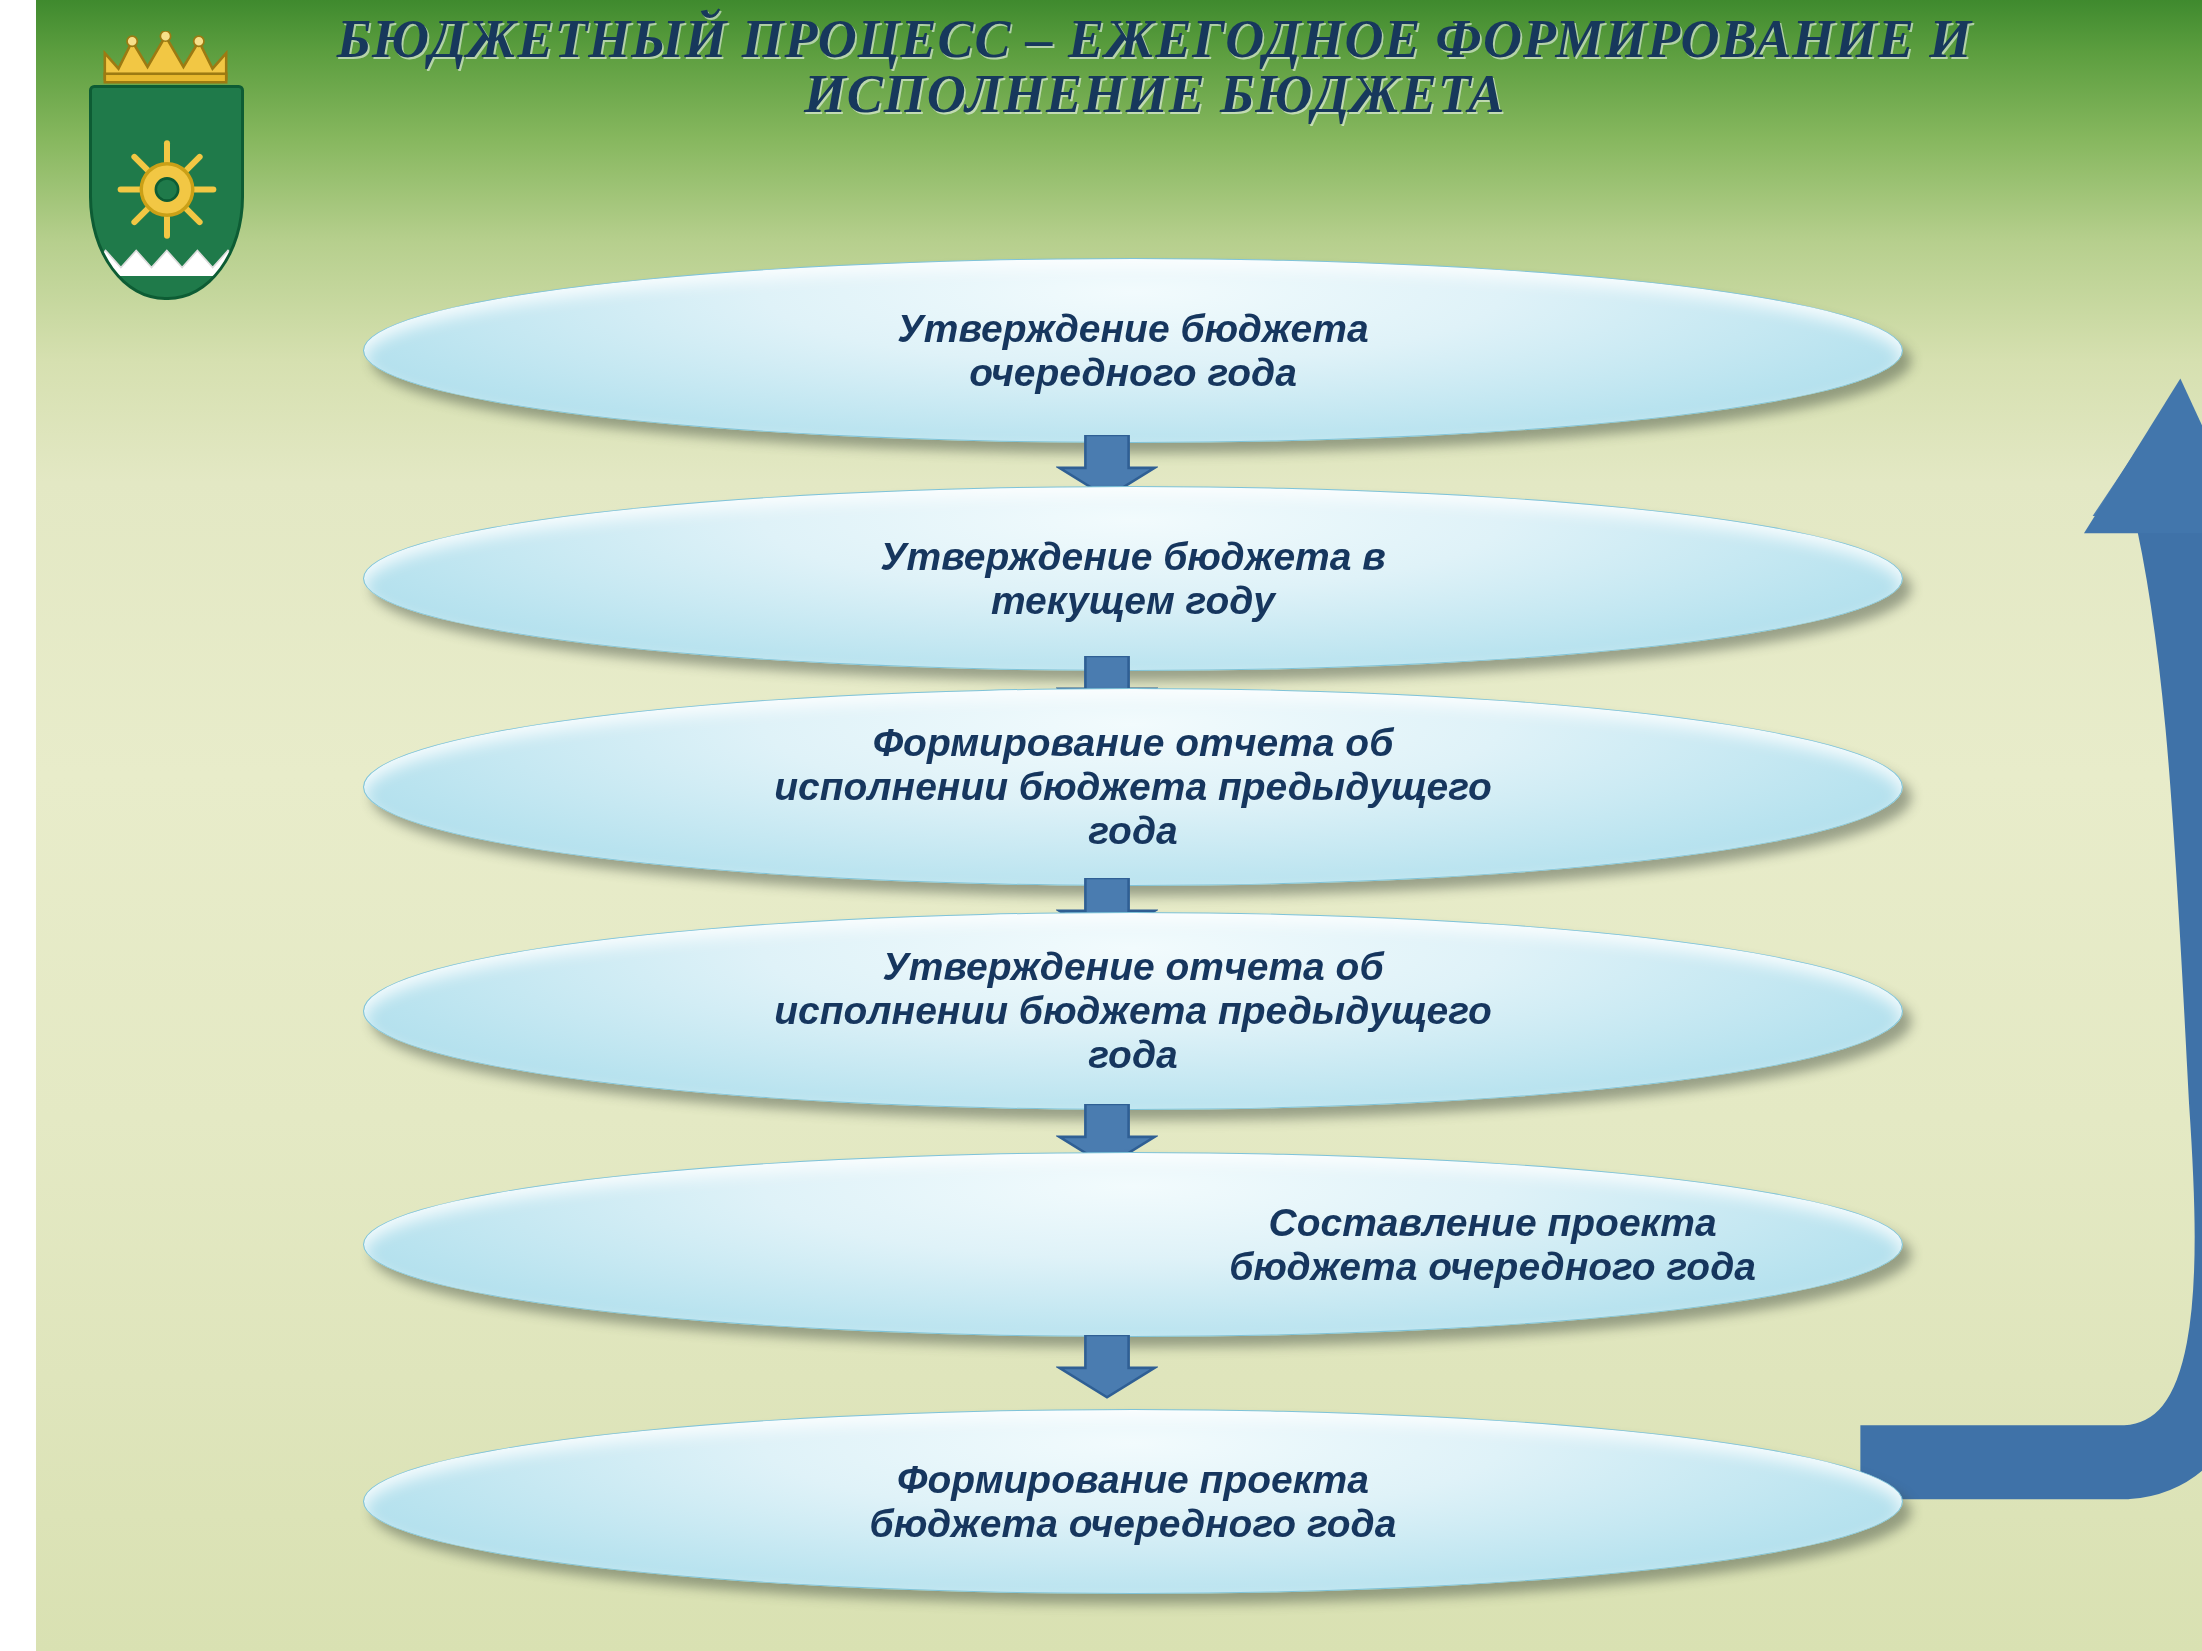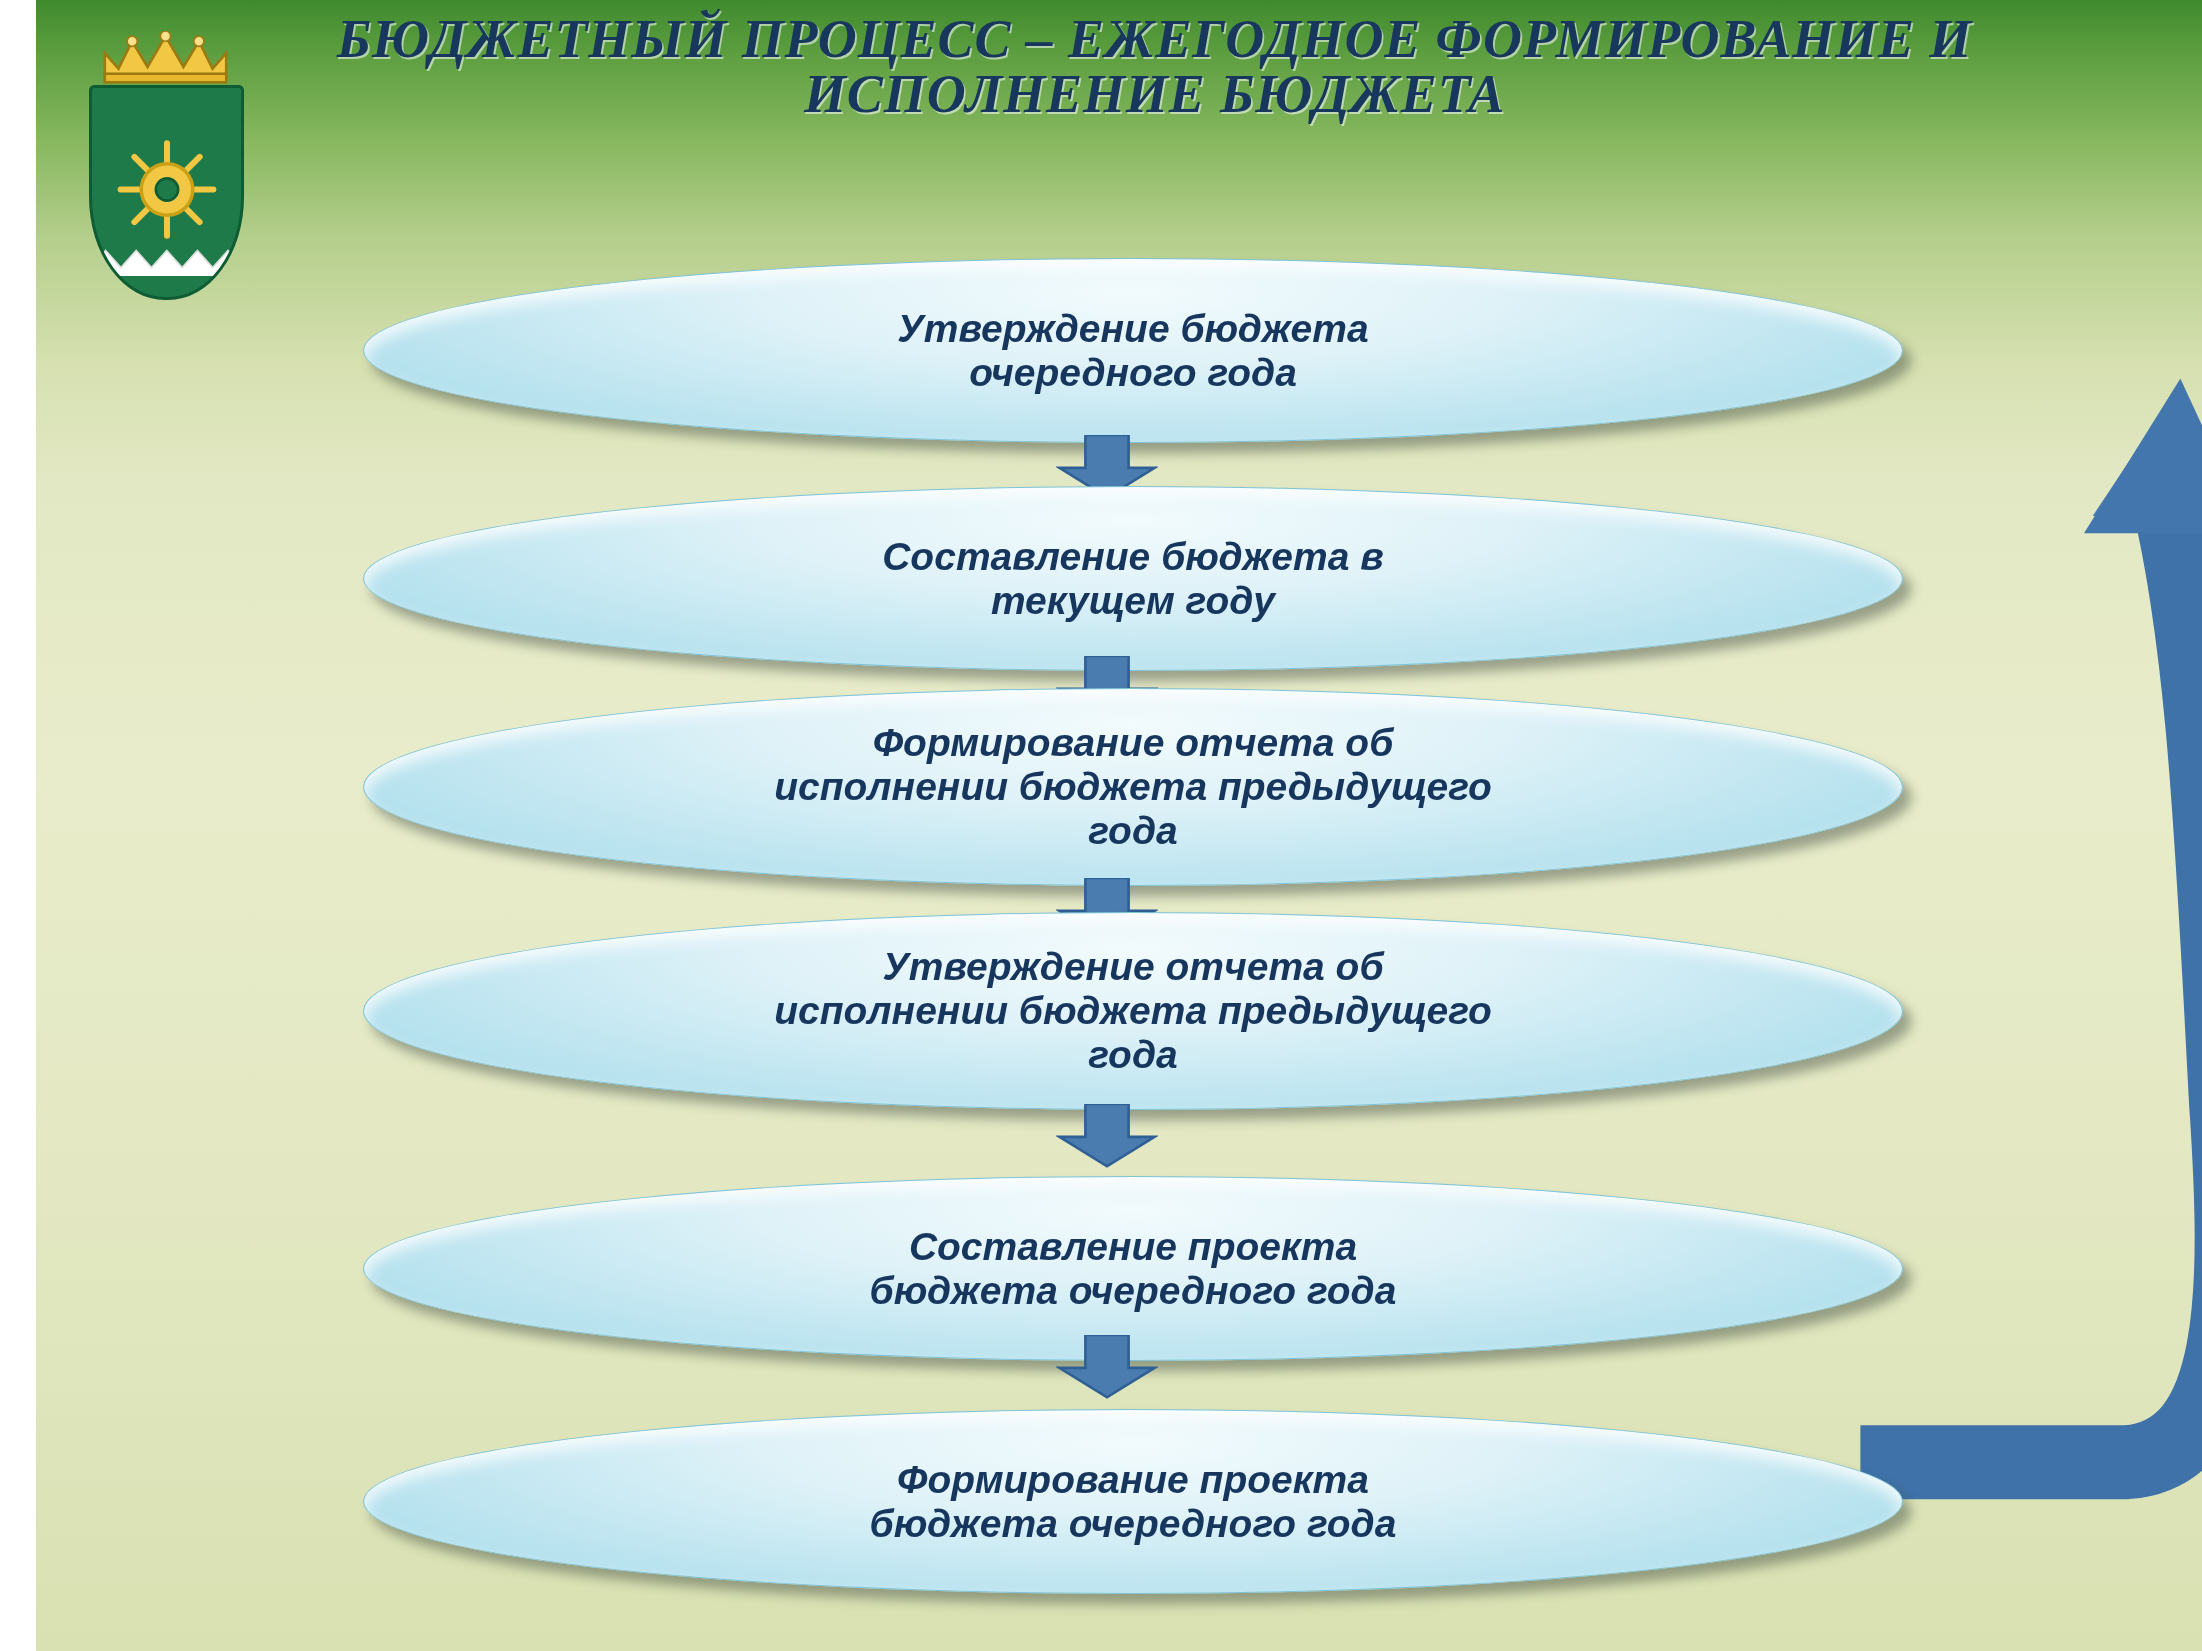--- a/index.html
+++ b/index.html
@@ -195,21 +195,21 @@
 
     <div class="ellipse" style="top:258px; height:185px;">
       <div class="etext">Утверждение бюджета
 очередного года</div>
     </div>
     <svg class="arrow-down" style="top:435px;" viewBox="0 0 118 74">
       <path d="M34 0 H84 V38 H114 L59 72 L4 38 H34 Z" fill="#4a7cb0" stroke="#2f5f94" stroke-width="3"></path>
     </svg>
 
     <div class="ellipse" style="top:486px; height:185px;">
-      <div class="etext">Составление бюджета в
+      <div class="etext">Утверждение бюджета в
 текущем году</div>
     </div>
     <svg class="arrow-down" style="top:656px;" viewBox="0 0 118 74">
       <path d="M34 0 H84 V38 H114 L59 72 L4 38 H34 Z" fill="#4a7cb0" stroke="#2f5f94" stroke-width="3"></path>
     </svg>
 
     <div class="ellipse" style="top:688px; height:198px;align-items:center;">
       <div class="etext">Формирование отчета об
 исполнении бюджета предыдущего
 года</div>
@@ -220,21 +220,21 @@
 
     <div class="ellipse" style="top:912px; height:198px;">
       <div class="etext">Утверждение отчета об
 исполнении бюджета предыдущего
 года</div>
     </div>
     <svg class="arrow-down" style="top:1104px;" viewBox="0 0 118 74">
       <path d="M34 0 H84 V38 H114 L59 72 L4 38 H34 Z" fill="#4a7cb0" stroke="#2f5f94" stroke-width="3"></path>
     </svg>
 
-    <div class="ellipse" style="top:1176px; height:185px;">
+    <div class="ellipse" style="top:1152px; height:185px;justify-content:flex-end;">
       <div class="etext">Составление проекта
 бюджета очередного года</div>
     </div>
     <svg class="arrow-down" style="top:1335px;" viewBox="0 0 118 74">
       <path d="M34 0 H84 V38 H114 L59 72 L4 38 H34 Z" fill="#4a7cb0" stroke="#2f5f94" stroke-width="3"></path>
     </svg>
 
     <div class="ellipse" style="top:1409px; height:185px;">
       <div class="etext">Формирование проекта
 бюджета очередного года</div>

